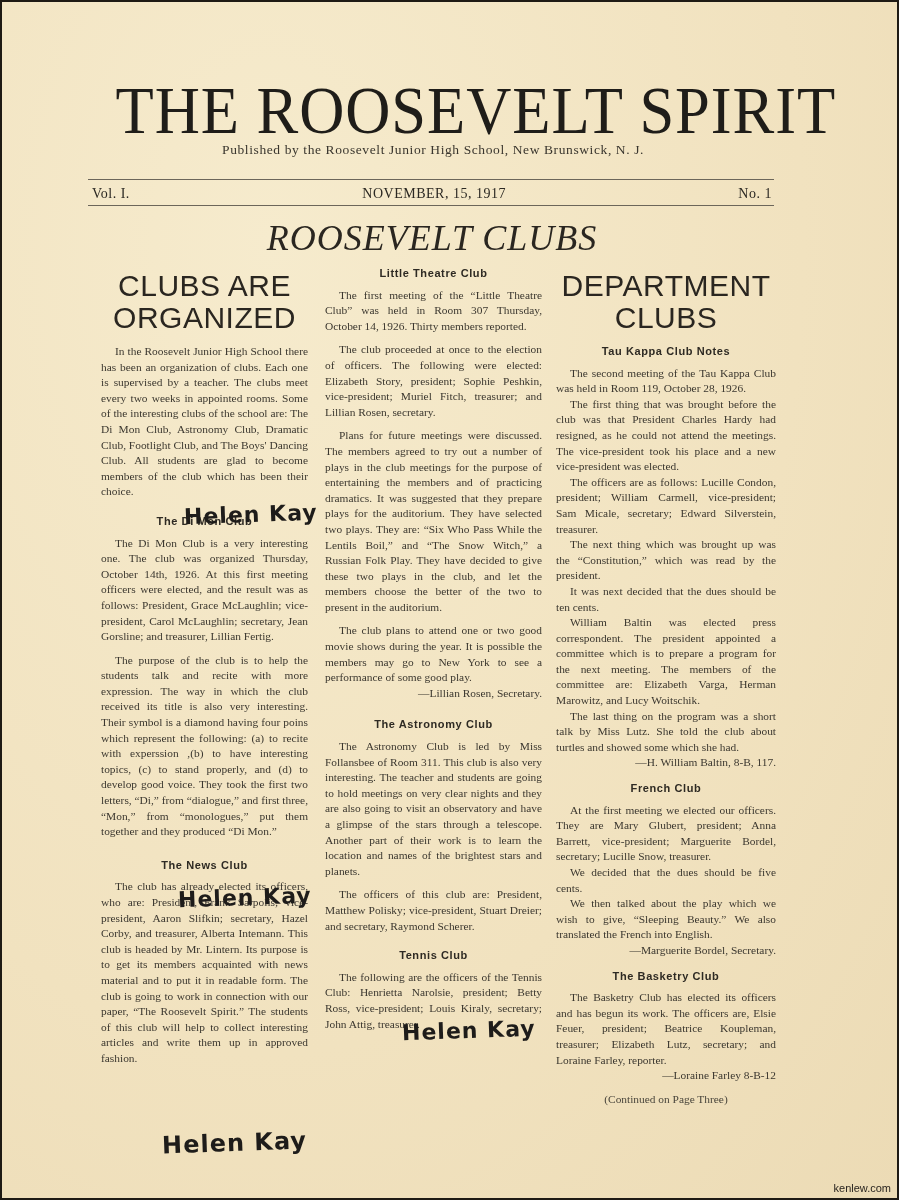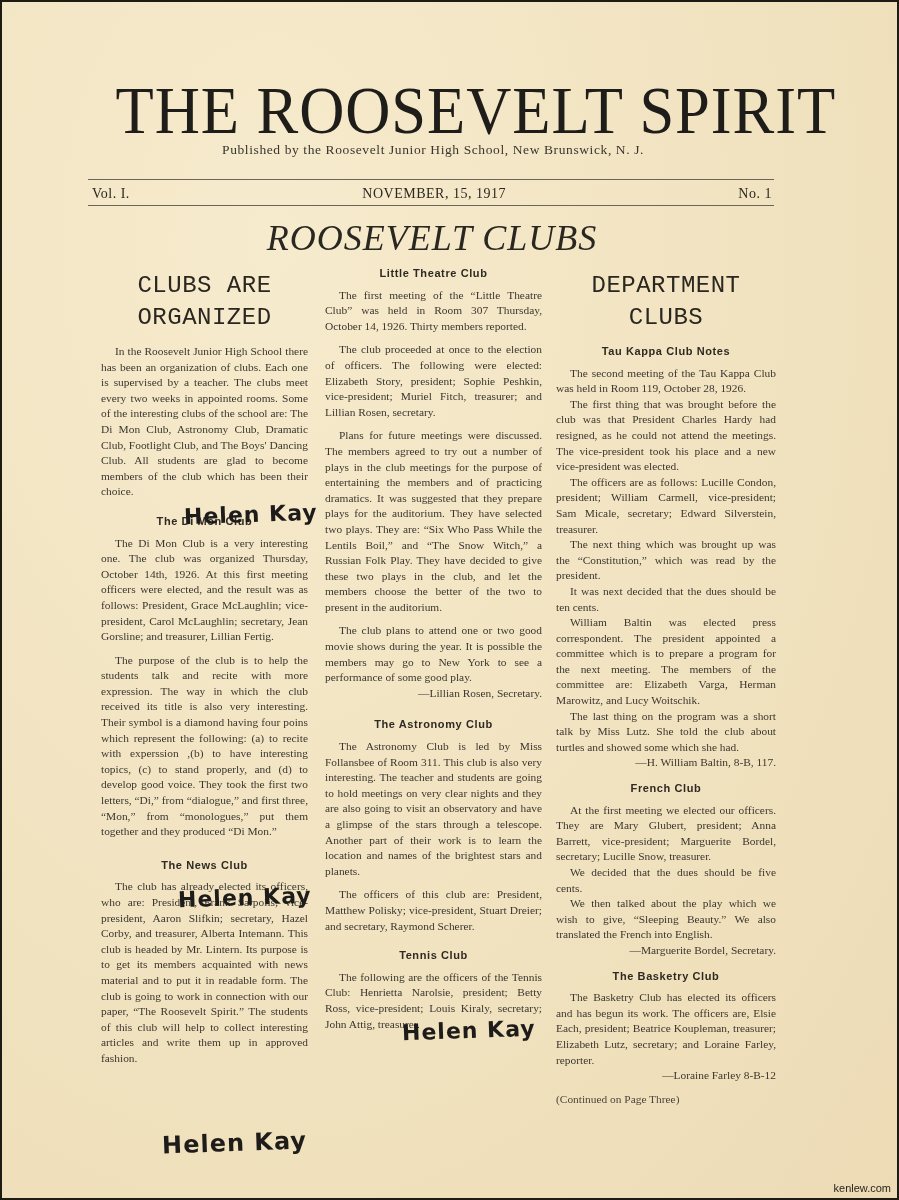--- a/index.html
+++ b/index.html
@@ -49,43 +49,43 @@
     }
     .col {
       position: absolute; top: 262px;
       font-size: 11.4px; line-height: 15.6px;
       text-align: justify; color: #3b372f;
     }
     .col.c1 { left: 99px; width: 207px; }
     .col.c2 { left: 323px; width: 217px; }
     .col.c3 { left: 554px; width: 220px; }
     .big-head {
-      font-family: Liberation Mono, monospace;
-      font-size: 24px; line-height: 32px; text-align: center;
+      font-family: Liberation Sans, sans-serif;
+      font-size: 30px; line-height: 32px; text-align: center;
       color: #2a2620; letter-spacing: 0.5px; margin: 6px 0 10px 0;
     }
     .sub-head {
       font-family: "Liberation Sans", "DejaVu Sans", sans-serif;
       font-weight: bold; font-size: 11px; text-align: center;
       letter-spacing: 0.6px; color: #2e2a23; margin: 2px 0 6px 0;
     }
     p { margin: 0 0 8px 0; text-indent: 14px; }
     p.tight { margin-bottom: 0; }
     .sign {
       text-align: right; margin: 0 0 8px 0; text-indent: 0;
     }
     .handwriting {
       position: absolute;
       font-family: "DejaVu Sans", sans-serif;
       font-size: 22px; color: #1e1c1a; letter-spacing: 1px;
       transform: rotate(-2deg);
       font-weight: bold;
     }
     .continued {
-      text-align: left; margin-top: 2px; text-indent: 0; color: #4a463c;
+      text-align: center; margin-top: 2px; text-indent: 0; color: #4a463c;
     }
     .watermark {
       position: absolute; right: 6px; bottom: 4px;
       font-family: "Liberation Sans", sans-serif; font-size: 11px; color: #2a2520; padding-left: 16px;
     }
   </style>
 </head>
 <body>
 
 <div class="paper">
@@ -136,21 +136,21 @@
     <p class="tight">It was next decided that the dues should be ten cents.</p>
     <p class="tight">William Baltin was elected press correspondent. The president appointed a committee which is to prepare a program for the next meeting. The members of the committee are: Elizabeth Varga, Herman Marowitz, and Lucy Woitschik.</p>
     <p class="tight">The last thing on the program was a short talk by Miss Lutz. She told the club about turtles and showed some which she had.</p>
     <div class="sign">—H. William Baltin, 8-B, 117.</div>
     <div class="sub-head" style="margin-top:10px">French Club</div>
     <p class="tight">At the first meeting we elected our officers. They are Mary Glubert, president; Anna Barrett, vice-president; Marguerite Bordel, secretary; Lucille Snow, treasurer.</p>
     <p class="tight">We decided that the dues should be five cents.</p>
     <p class="tight">We then talked about the play which we wish to give, “Sleeping Beauty.” We also translated the French into English.</p>
     <div class="sign">—Marguerite Bordel, Secretary.</div>
     <div class="sub-head" style="margin-top:10px">The Basketry Club</div>
-    <p class="tight">The Basketry Club has elected its officers and has begun its work. The officers are, Elsie Each, president; Beatrice Koupleman, treasurer; Elizabeth Lutz, secretary; and Loraine Farley, reporter.</p>
+    <p class="tight">The Basketry Club has elected its officers and has begun its work. The officers are, Elsie Feuer, president; Beatrice Koupleman, treasurer; Elizabeth Lutz, secretary; and Loraine Farley, reporter.</p>
     <div class="sign">—Loraine Farley 8-B-12</div>
     <p class="continued">(Continued on Page Three)</p>
   </div>
 
   <div class="handwriting" style="left:182px; top:500px;">Helen Kay</div>
   <div class="handwriting" style="left:176px; top:883px;">Helen Kay</div>
   <div class="handwriting" style="left:160px; top:1127px; font-size:24px;">Helen Kay</div>
   <div class="handwriting" style="left:400px; top:1016px;">Helen Kay</div>
 
   <div class="watermark">kenlew.com</div>

